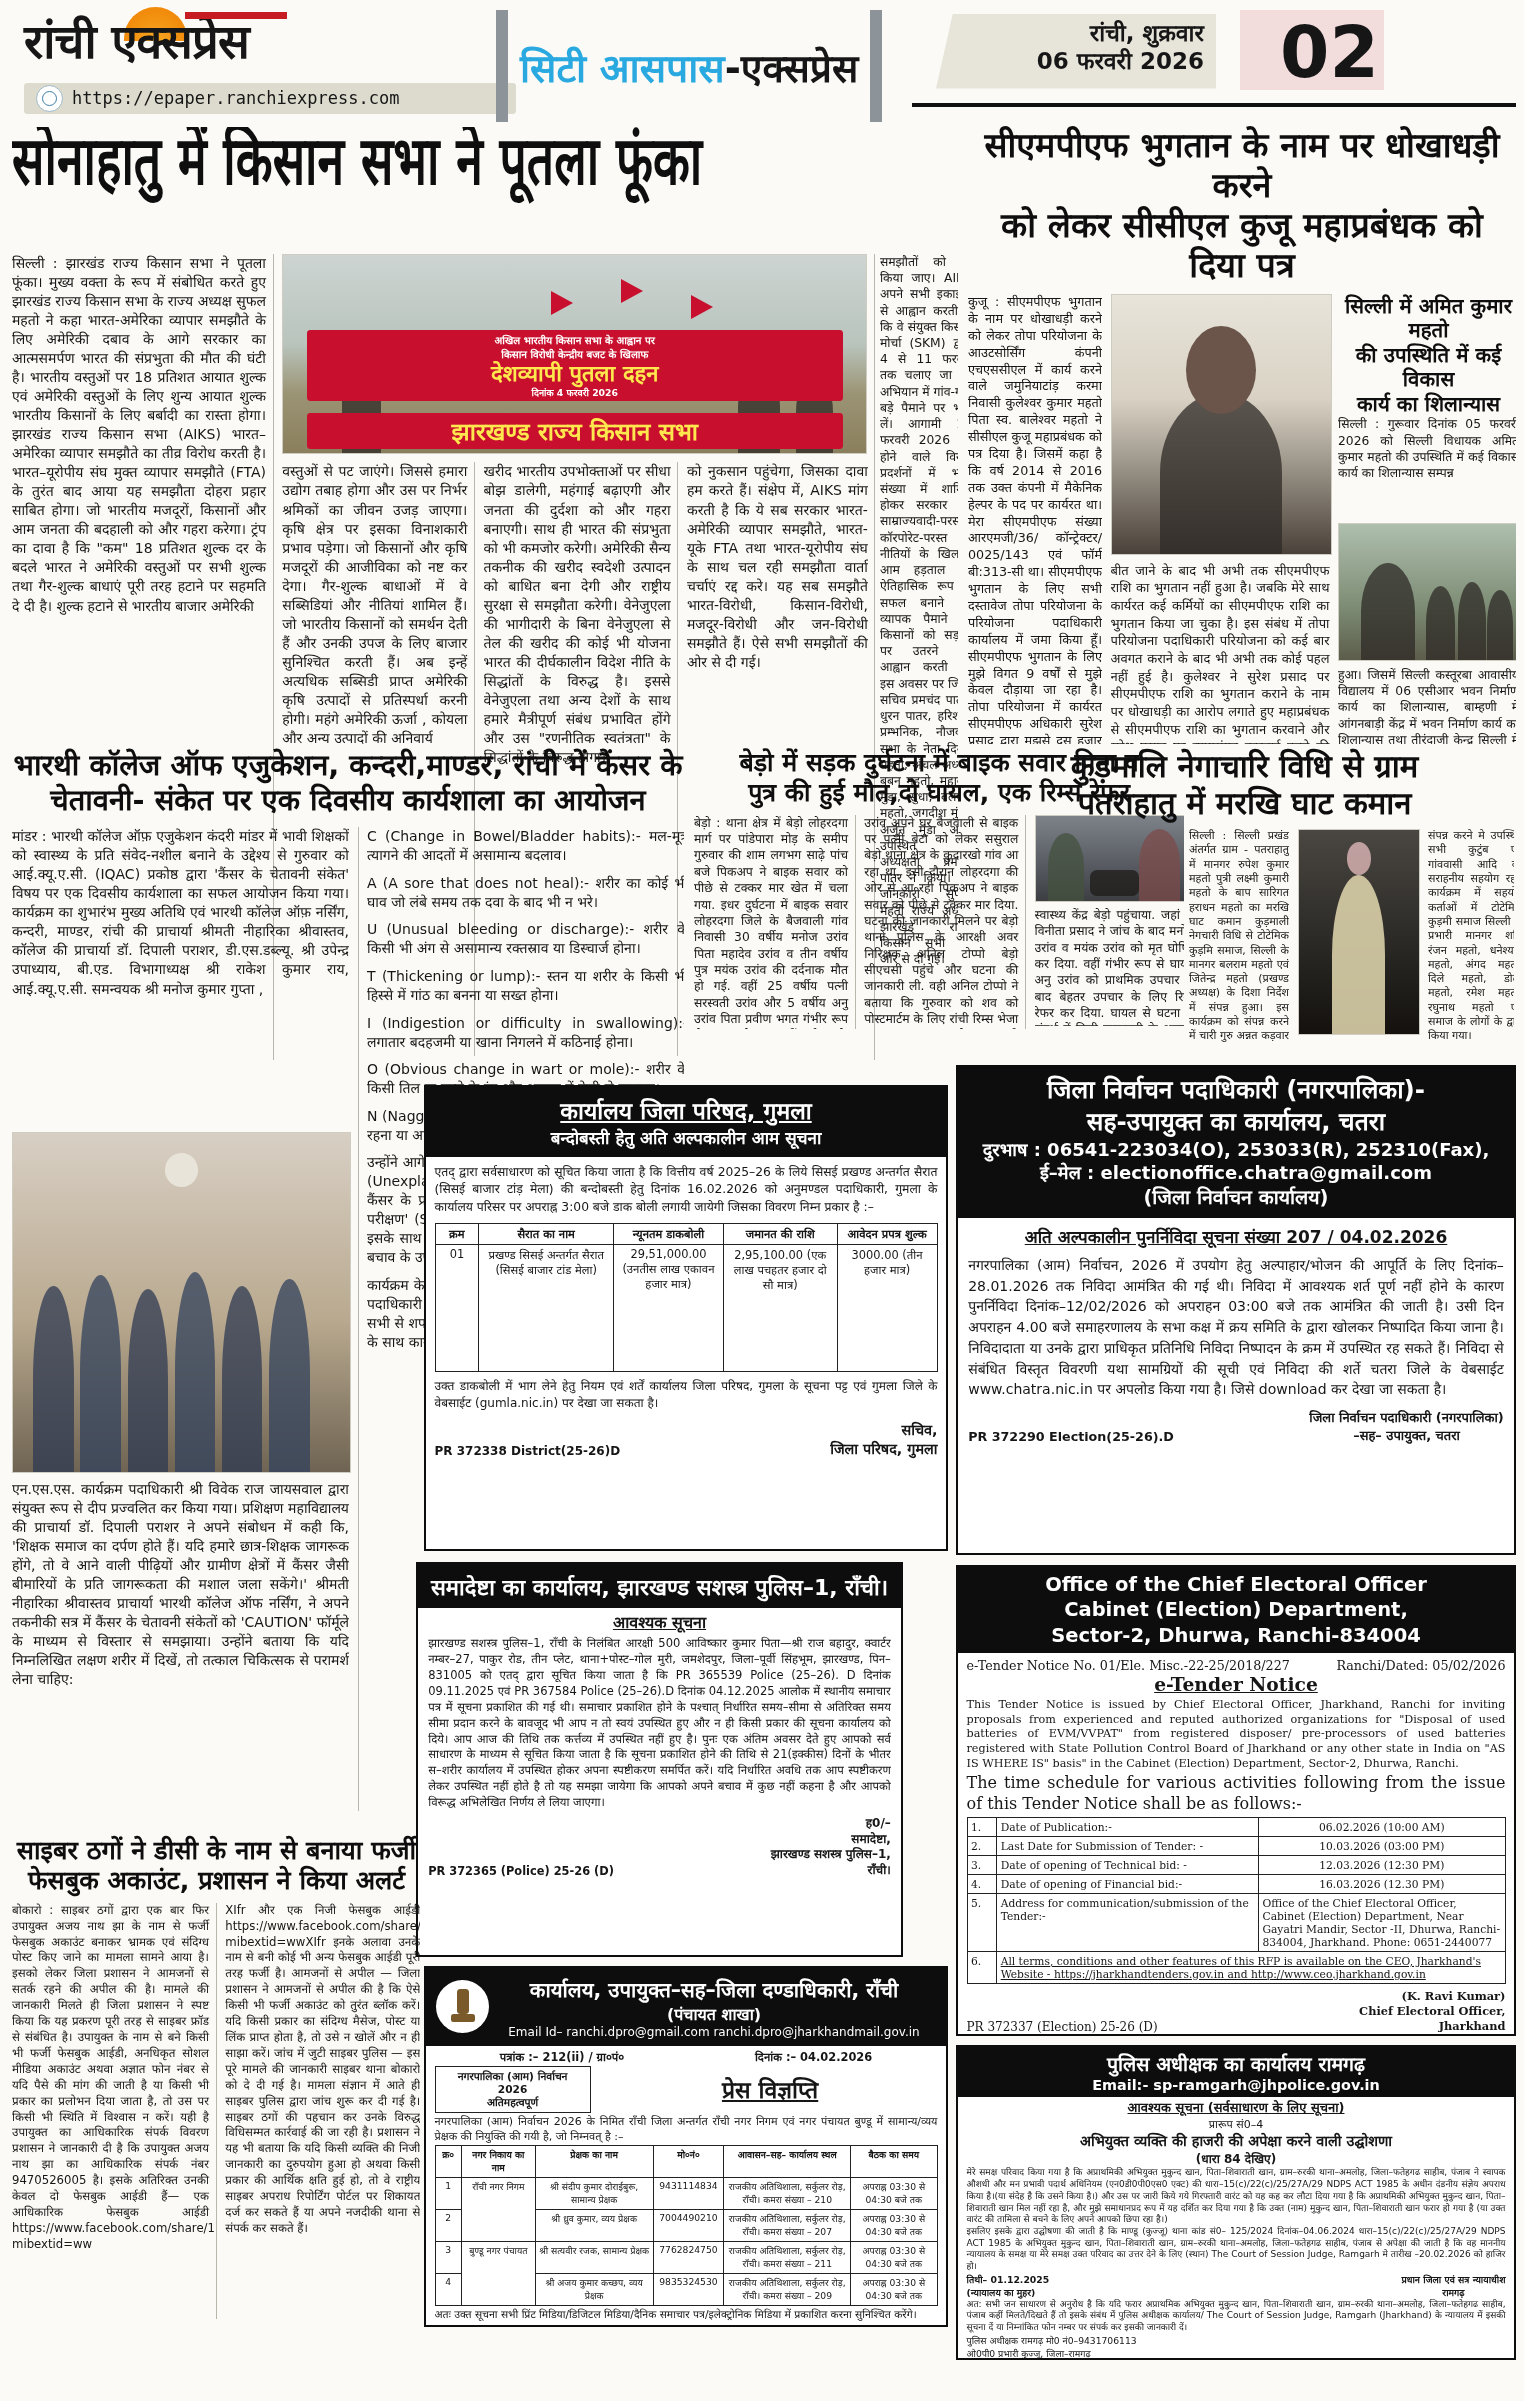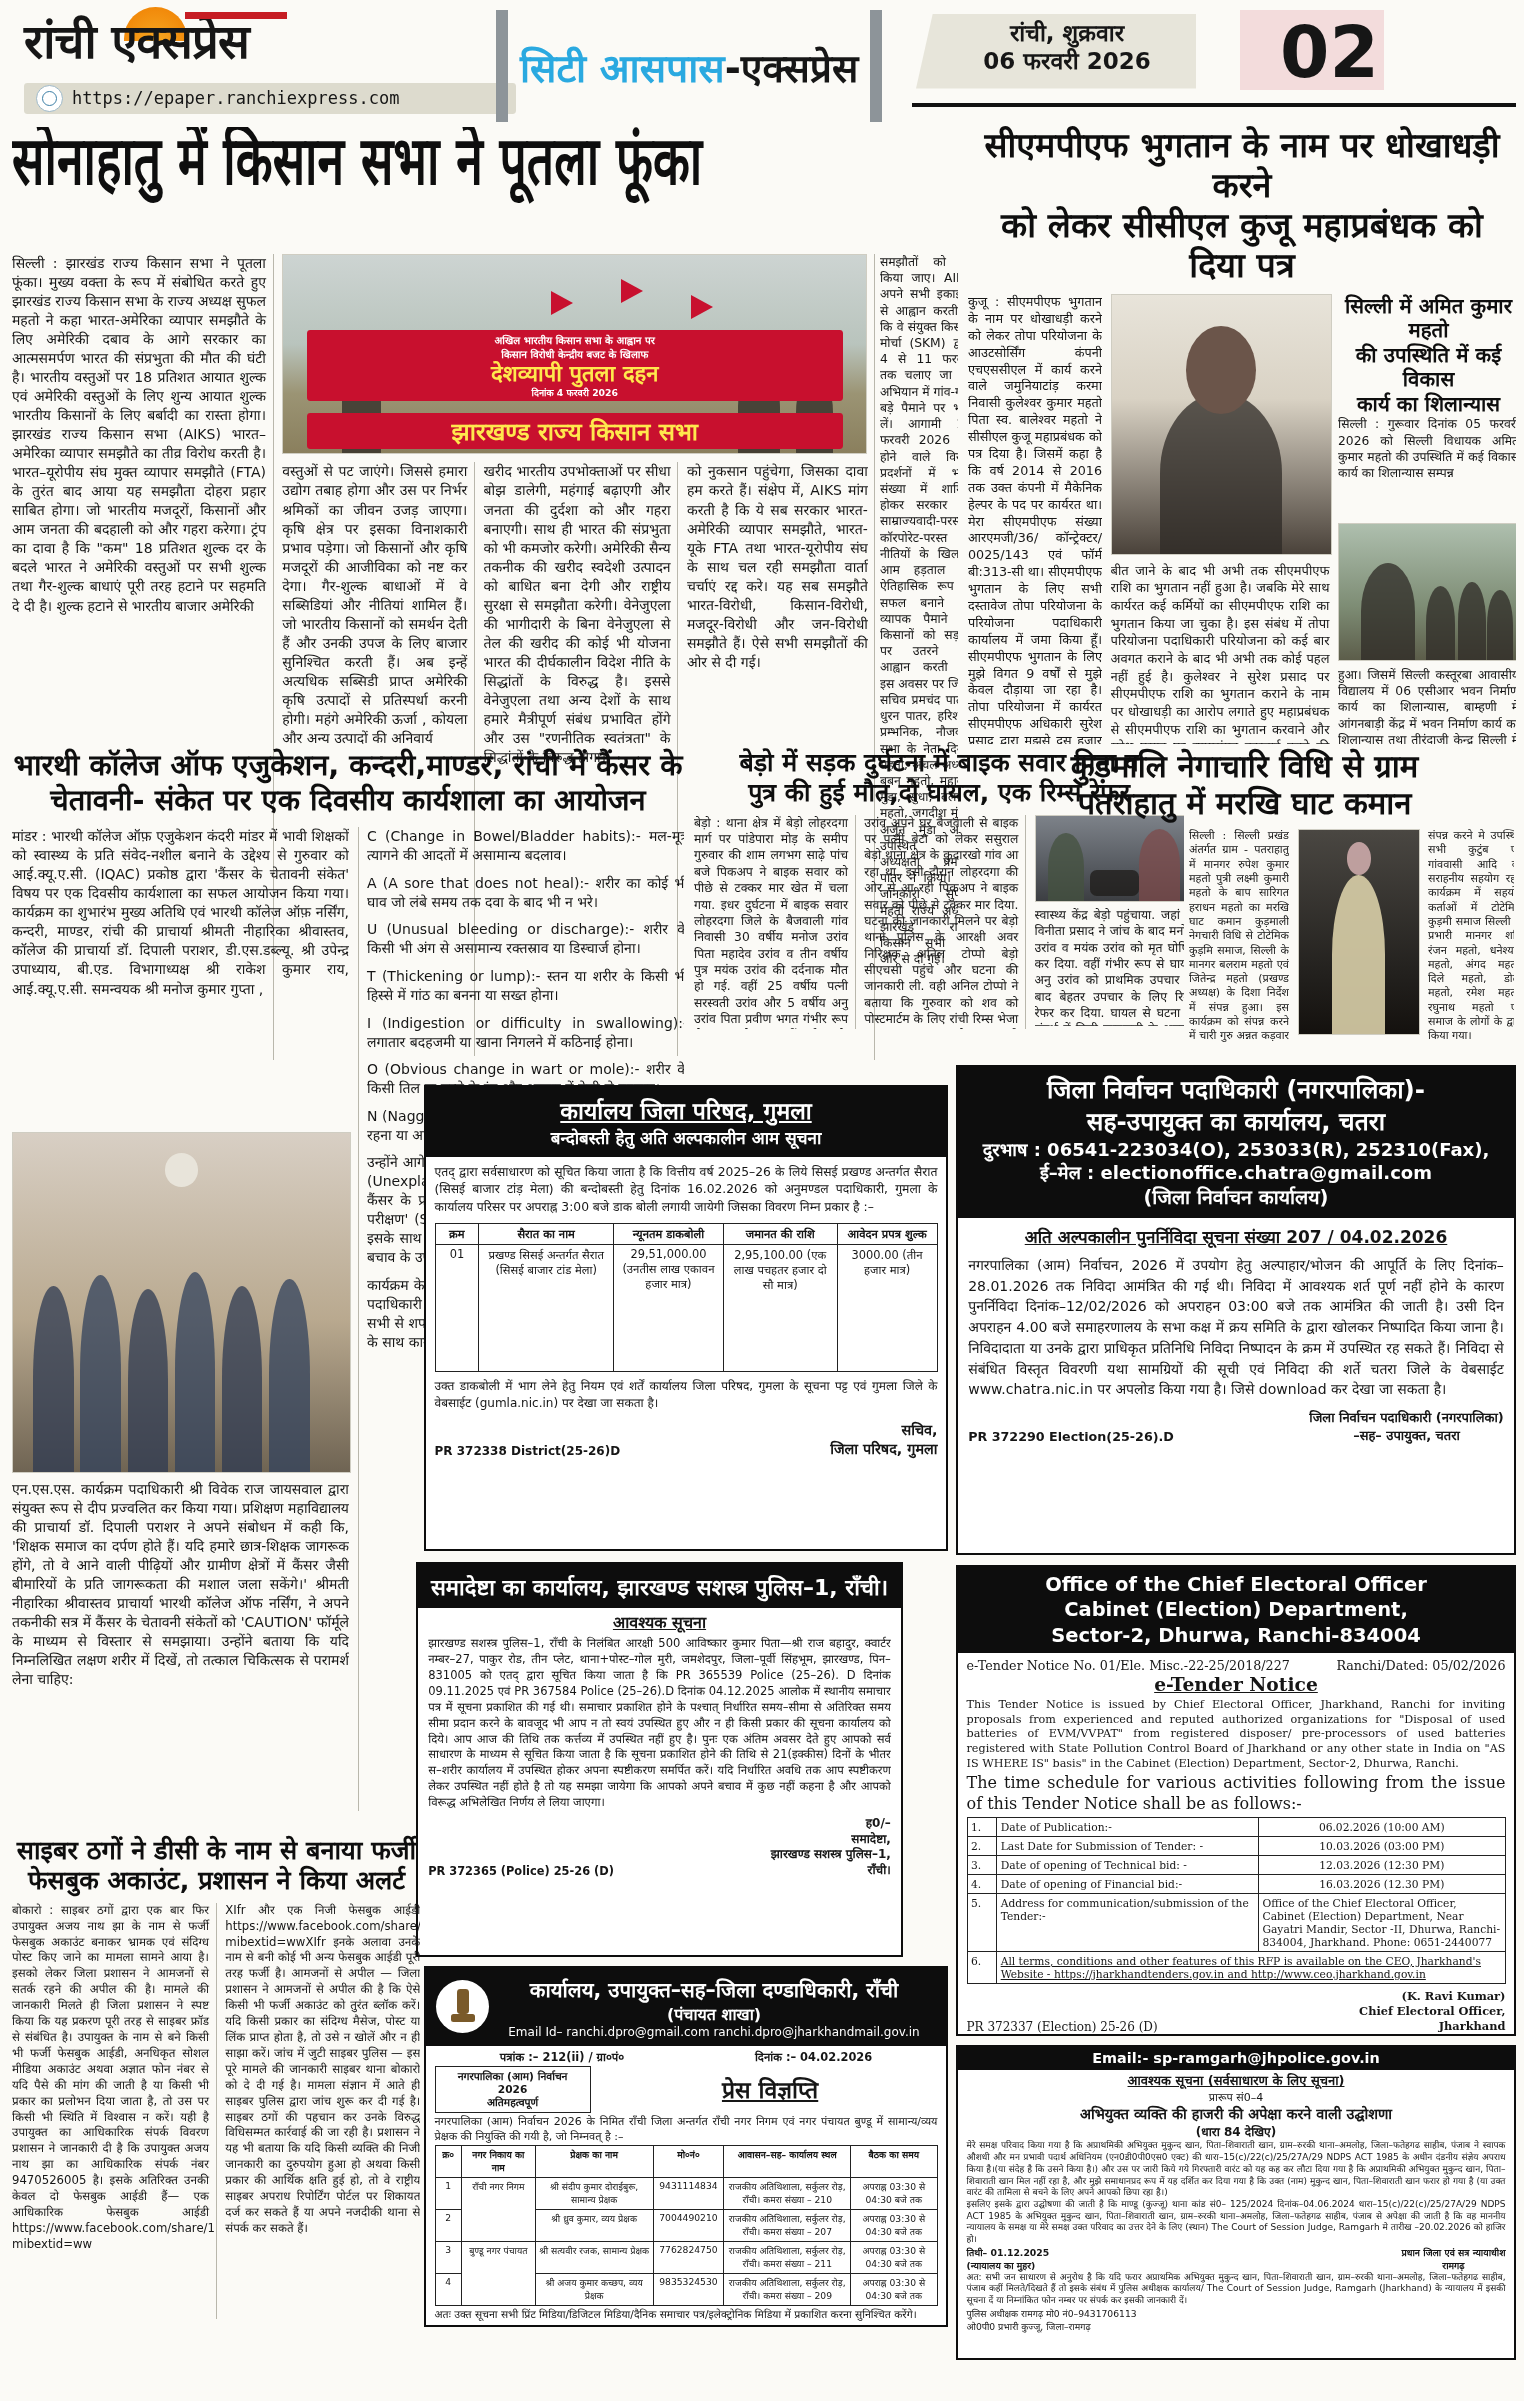--- a/index.html
+++ b/index.html
@@ -69,21 +69,21 @@
     </div>
     <div class="abs urlbar" style="left:24px;top:78px;width:492px;height:30.5px;">
       <span class="hand-ic"></span>
       <span>https://epaper.ranchiexpress.com</span>
     </div>
     <div class="abs" style="left:496px;top:10.2px;width:348px;height:102px;display:flex;align-items:center;gap:12px;">
       <div class="bracket l" style="height:88px;"></div>
       <div class="center-title"><span class="blue">सिटी आसपास</span><span>-एक्सप्रेस</span></div>
       <div class="bracket r" style="height:88px;"></div>
     </div>
-    <div class="abs datebox" style="left:916px;top:8.5px;width:280px;height:75px;text-align:center;">
+    <div class="abs datebox" style="left:936px;top:8.5px;width:280px;height:75px;">
       <div>रांची, शुक्रवार</div>
       <div>06 फरवरी 2026</div>
     </div>
     <div class="abs pagenum" style="left:1240px;top:5.1px;padding-left:40px;">02</div>
     <div class="abs hrule" style="left:912px;top:98px;width:604px;"></div>
   </div>
 
   <div class="abs clip" style="left:12px;top:127px;width:946px;height:934px;">
     <div class="headline lead-head">सोनाहातु में किसान सभा ने पूतला फूंका</div>
     <div class="story-cols" style="margin-top:78px;height:806px;">
@@ -419,20 +419,21 @@
         </tr>
       </tbody>
         </table>
       <div class="just" style="font-size:10.6px;line-height:1.3;margin-top:2.5px;">अतः उक्त सूचना सभी प्रिंट मिडिया/डिजिटल मिडिया/दैनिक समाचार पत्र/इलेक्ट्रोनिक मिडिया में प्रकाशित करना सुनिश्चित करेंगे।</div>
 
     </div>
   </div>
 
   <div class="abs notice clip" style="left:956px;top:2045px;width:560px;height:315px;">
     <div class="blackbar" style="padding:3.4px 0;">
+      <div style="font-size:19.5px;">पुलिस अधीक्षक का कार्यालय रामगढ़</div>
       <div style="font-size:14.4px;">Email:- sp-ramgarh@jhpolice.gov.in</div>
     </div>
     <div style="padding:1.7px 8.5px;">
       <div class="head-c" style="font-size:13px;font-weight:800;"><span class="u">आवश्यक सूचना (सर्वसाधारण के लिए सूचना)</span></div>
       <div class="head-c" style="font-size:11px;">प्रारूप सं0–4</div>
       <div class="head-c" style="font-size:14.4px;font-weight:800;">अभियुक्त व्यक्ति की हाजरी की अपेक्षा करने वाली उद्घोशणा</div>
       <div class="head-c" style="font-size:12px;font-weight:700;">(धारा 84 देखिए)</div>
       <div class="just" style="font-size:9px;line-height:1.3;">मेरे समक्ष परिवाद किया गया है कि अप्राथमिकी अभियुक्त मुकुन्द खान, पिता–शिवाराती खान, ग्राम–रुरकी थाना–अमलोह, जिला–फतेहगढ साहीब, पंजाब ने स्वापक औशधी और मन प्रभावी पदार्थ अधिनियम (एन0डी0पी0एस0 एक्ट) की धारा–15(c)/22(c)/25/27A/29 NDPS ACT 1985 के अधीन दंडनीय संज्ञेय अपराध किया है।(या संदेह है कि उसने किया है।) और उस पर जारी किये गये गिरफ्तारी वारंट को यह कह कर लौटा दिया गया है कि अप्राथमिकी अभियुक्त मुकुन्द खान, पिता–शिवाराती खान मिल नहीं रहा है, और मुझे समाधानप्रद रूप में यह दर्शित कर दिया गया है कि उक्त (नाम) मुकुन्द खान, पिता–शिवाराती खान फरार हो गया है (या उक्त वारंट की तामिला से बचने के लिए अपने आपको छिपा रहा है।)</div>
       <div class="just" style="font-size:9px;line-height:1.3;">इसलिए इसके द्वारा उद्घोषणा की जाती है कि माण्डू (कुज्जू) थाना कांड सं0– 125/2024 दिनांक–04.06.2024 धारा–15(c)/22(c)/25/27A/29 NDPS ACT 1985 के अभियुक्त मुकुन्द खान, पिता–शिवाराती खान, ग्राम–रुरकी थाना–अमलोह, जिला–फतेहगढ साहीब, पंजाब से अपेक्षा की जाती है कि वह माननीय न्यायालय के समक्ष या मेरे समक्ष उक्त परिवाद का उत्तर देने के लिए (स्थान) The Court of Session Judge, Ramgarh मे तारीख –20.02.2026 को हाजिर हो।</div>
       <div style="display:flex;justify-content:space-between;font-size:9.3px;font-weight:700;">

